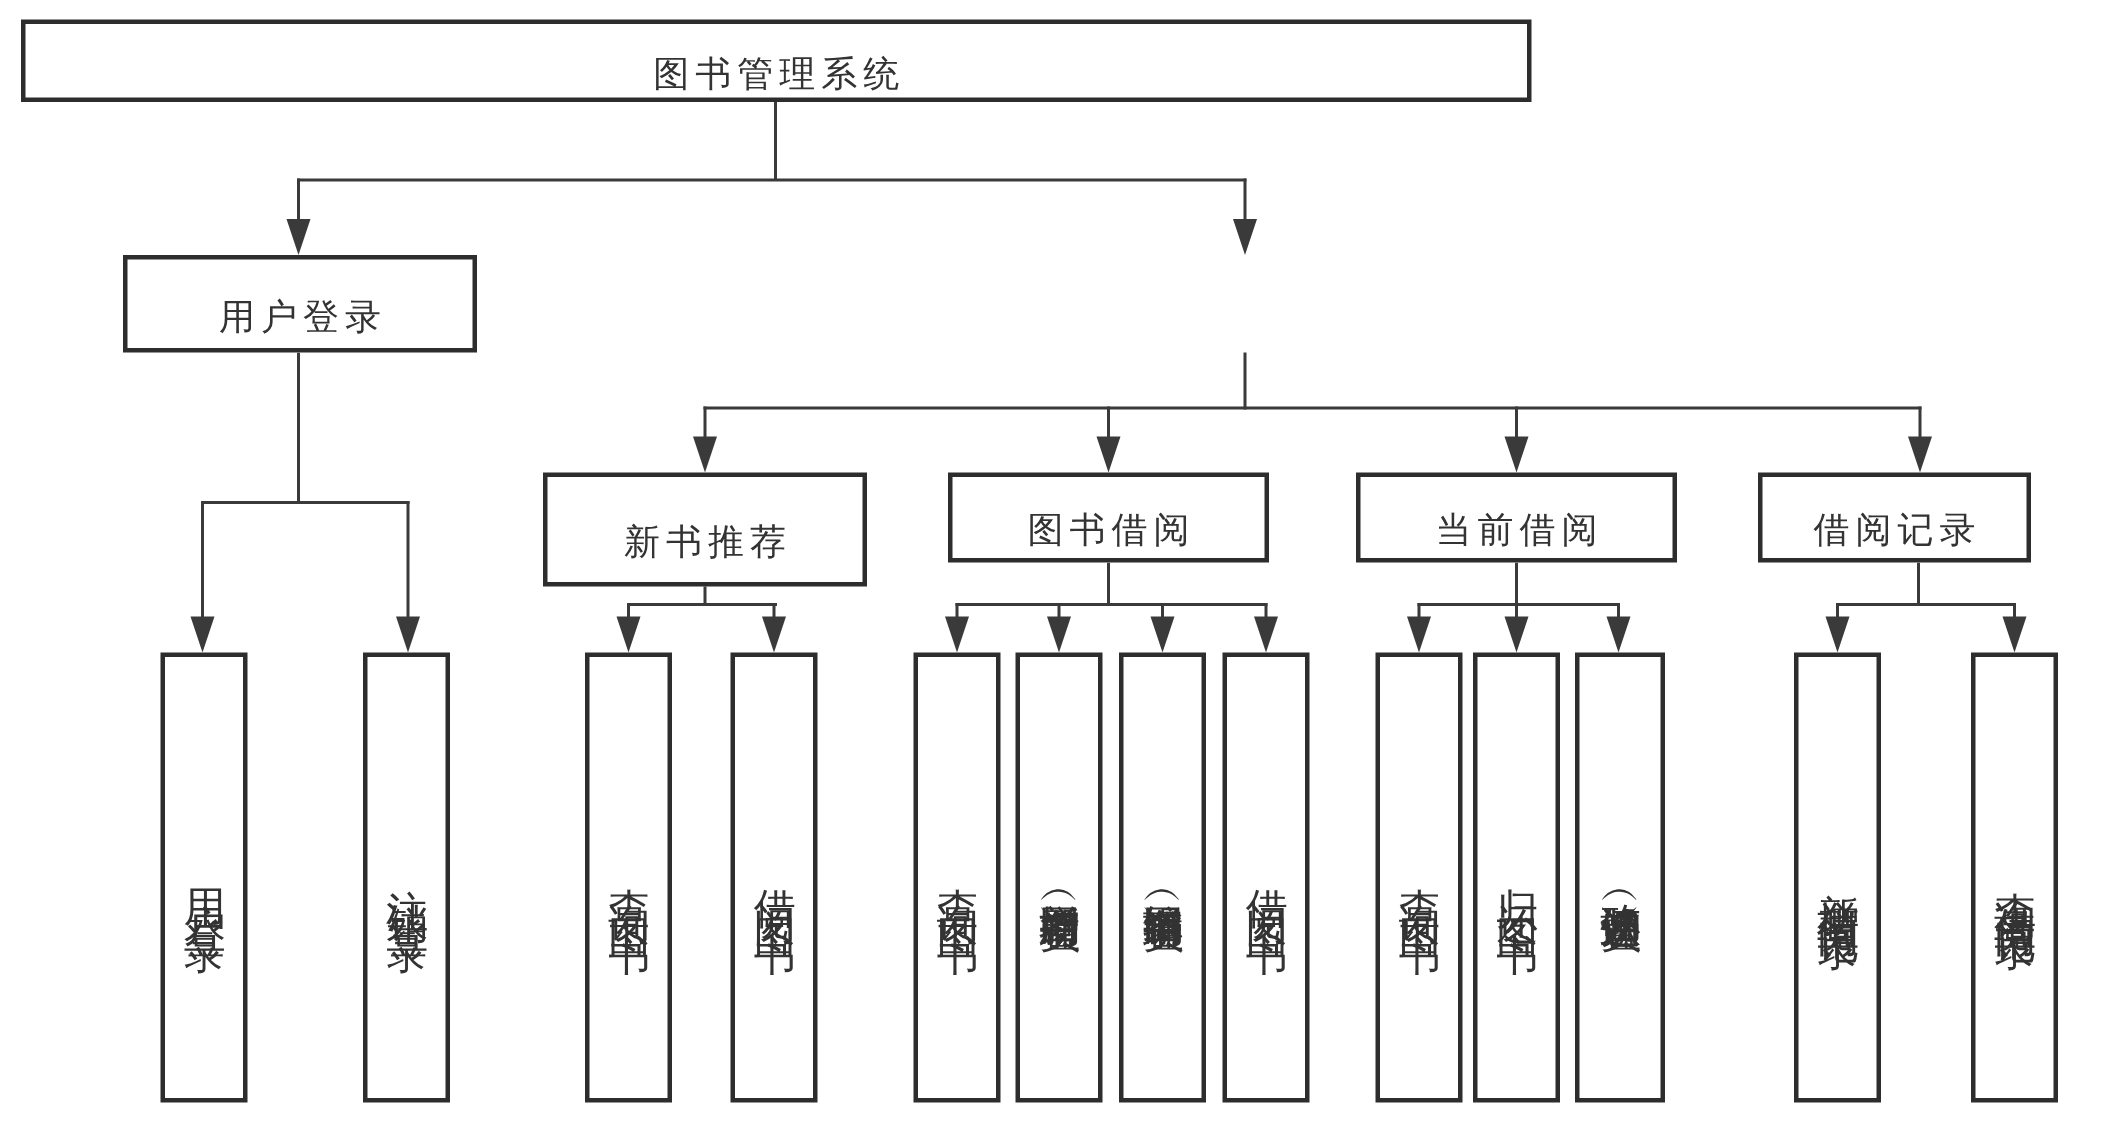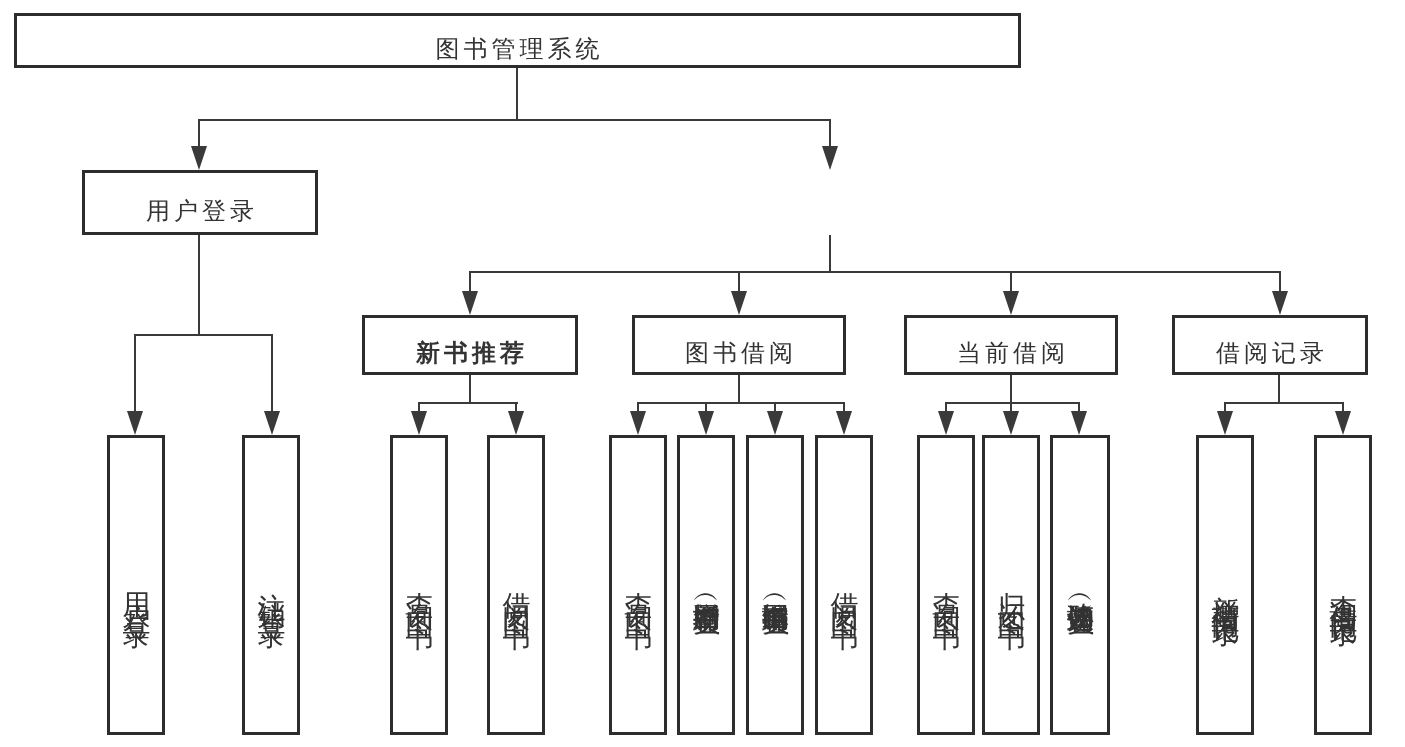--- a/index.html
+++ b/index.html
@@ -114,30 +114,30 @@
   </div>
 
   <div class="node node--h" style="left:14px; top:13px; width:1007px; height:55px;">
     <span class="lbl">图书管理系统</span>
   </div>
 
   <div class="node node--h" style="left:82px; top:170px; width:236px; height:65px;">
     <span class="lbl">用户登录</span>
   </div>
 
-  <div class="node node--h" style="left:362px; top:315px; width:216px; height:60px;font-weight:bold;">
+  <div class="node node--h" style="left:362px; top:315px; width:216px; height:76px;">
     <span class="lbl">新书推荐</span>
   </div>
   <div class="node node--h" style="left:904px; top:315px; width:214px; height:60px;">
     <span class="lbl">当前借阅</span>
   </div>
   <div class="node node--h" style="left:632px; top:315px; width:214px; height:60px;">
     <span class="lbl">图书借阅</span>
   </div>
-  <div class="node node--h" style="left:1172px; top:315px; width:196px; height:60px;">
+  <div class="node node--h" style="left:1172px; top:315px; width:182px; height:60px;">
     <span class="lbl">借阅记录</span>
   </div>
 
   <div class="node node--v v-spread" style="left:107px; top:435px; width:58px; height:300px;">
     <span class="lbl">用户登录</span>
   </div>
   <div class="node node--v v-spread" style="left:242px; top:435px; width:58px; height:300px;">
     <span class="lbl">注销登录</span>
   </div>
 

